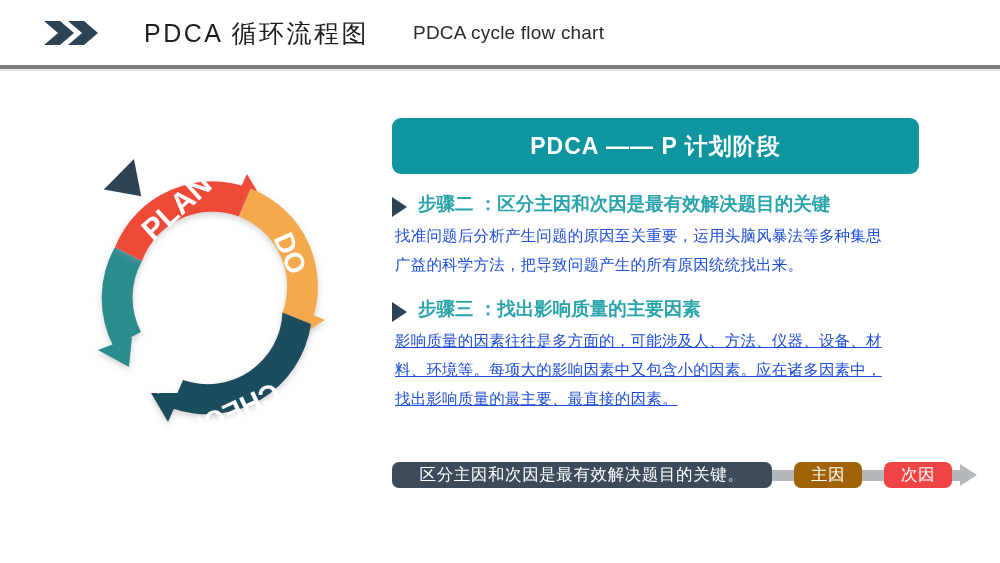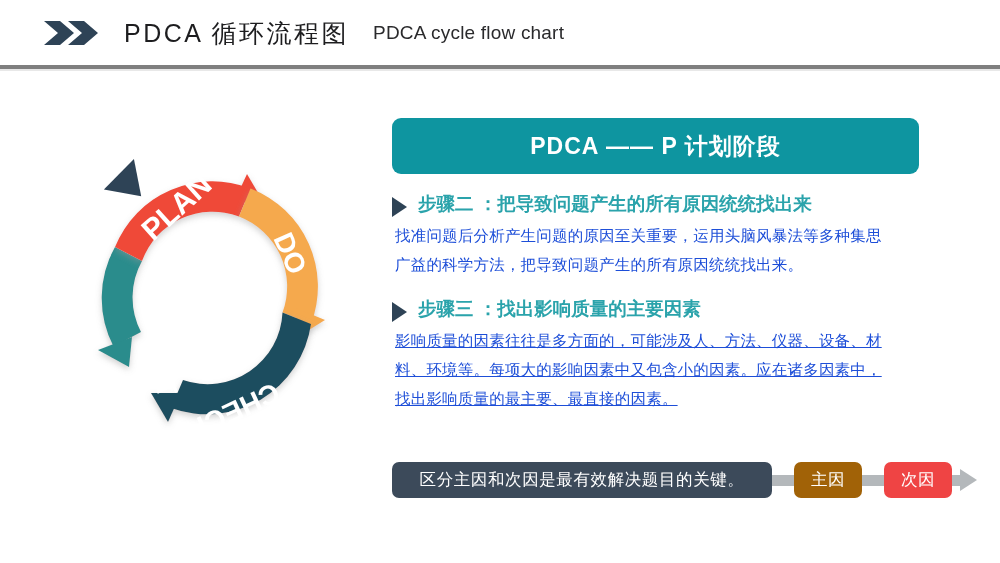--- a/index.html
+++ b/index.html
@@ -16,20 +16,21 @@
   }
 
   
   .header {
     position: absolute;
     left: 0; top: 0;
     width: 908px;
     height: 66px;
     display: flex;
     align-items: center;
+    gap: 20px;
   }
   .chev-wrap {
     margin-left: 44px;
     display: flex;
     align-items: center;
     line-height: 0;
   }
   .title-cn {
     margin-left: 22px;
     font-size: 25px;
@@ -134,21 +135,21 @@
 
   
   .bottom-row {
     position: absolute;
     left: 392px;
     top: 462px;
     display: flex;
     align-items: center;
   }
   .pill {
-    height: 36px;
+    height: 26px;
     border-radius: 7px;
     display: flex;
     align-items: center;
     justify-content: center;
     color: #ffffff;
     font-size: 16.5px;
     letter-spacing: 0.6px;
     box-sizing: border-box;
   }
   .pill-main {
@@ -257,21 +258,21 @@
 
 <div class="right">
 
   <div class="banner">
     <span class="banner-text">PDCA —— P 计划阶段</span>
   </div>
 
   <div class="step-block">
     <div class="step-head">
       <span class="tri-bullet"></span>
-      <span class="step-title">步骤二 ：把导致问题产生的所有原因统统找出来</span>
+      <span class="step-title">步骤二 ：区分主因和次因是最有效解决题目的关键</span>
     </div>
     <div class="step-body">找准问题后分析产生问题的原因至关重要，运用头脑风暴法等多种集思广益的科学方法，把导致问题产生的所有原因统统找出来。</div>
   </div>
 
   <div class="step-block">
     <div class="step-head">
       <span class="tri-bullet"></span>
       <span class="step-title">步骤三 ：找出影响质量的主要因素</span>
     </div>
     <div class="step-body indent">影响质量的因素往往是多方面的，可能涉及人、方法、仪器、设备、材料、环境等。每项大的影响因素中又包含小的因素。应在诸多因素中，找出影响质量的最主要、最直接的因素。</div>

